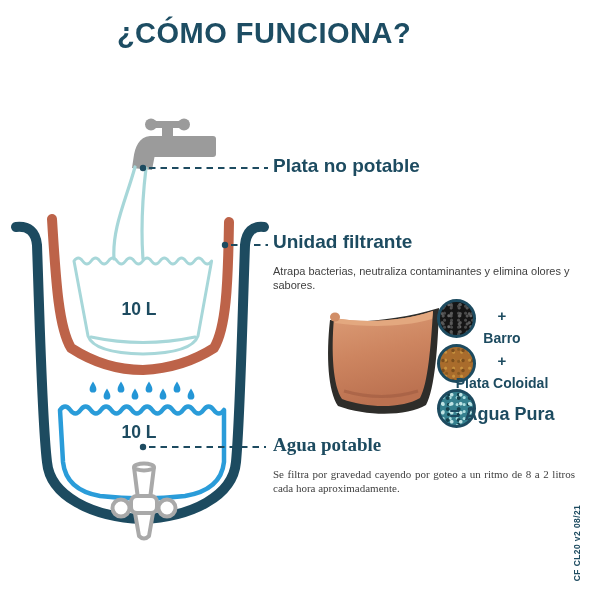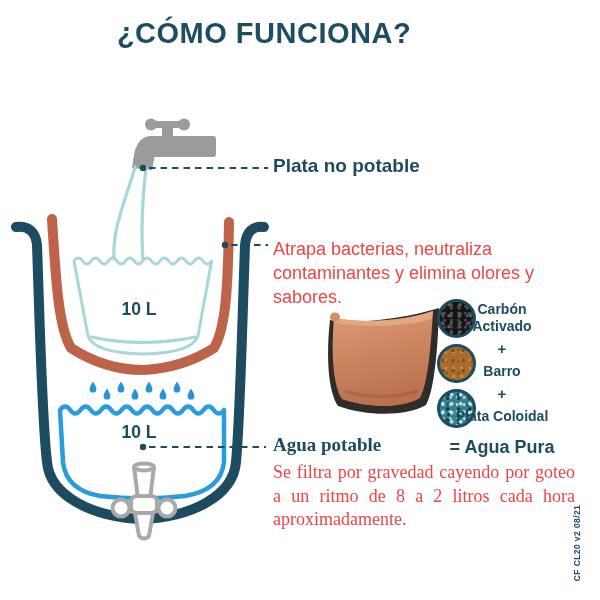--- a/index.html
+++ b/index.html
@@ -8,22 +8,22 @@
     font-family:"Liberation Sans","DejaVu Sans",sans-serif;
     color:#1d4b60;overflow:hidden;
   }
   .abs{position:absolute;}
   #title{
     top:17px;left:0;width:528px;text-align:center;
     font-size:29px;font-weight:800;letter-spacing:.5px;color:#1d4d63;
   }
   .callout-title{font-size:19px;font-weight:800;line-height:1.05;}
   .callout-desc{
-    font-size:18px;font-weight:400;line-height:1.32;margin-top:6px;
-    width:302px;color:#ef4444;
+    font-size:11px;font-weight:400;line-height:1.32;margin-top:12px;
+    width:302px;color:#404040;
   }
   .justify{text-align:justify;}
   #callout-no-potable{left:273px;top:156px;}
   #callout-filtrante{left:273px;top:232px;}
   #callout-potable{left:273px;top:435px;font-family:Liberation Serif, serif;}
   #composition{
     left:447px;top:301px;width:110px;text-align:center;
     font-size:14px;font-weight:800;line-height:1.18;
   }
   .comp-label{display:block;}
@@ -138,34 +138,34 @@
     <ellipse cx="13" cy="21" rx="5" ry="4.5" fill="#d18e67"></ellipse>
     <path d="M22,95 Q60,106 96,95" fill="none" stroke="#9c5a3f" stroke-width="3" opacity="0.55"></path>
   </g>
 </svg>
 
 <div id="callout-no-potable" class="abs">
   <div class="callout-title">Plata no potable</div>
 </div>
 
 <div id="callout-filtrante" class="abs">
+  <div class="callout-title">Unidad filtrante</div>
   <div class="callout-desc">Atrapa bacterias, neutraliza contaminantes y elimina olores y sabores.</div>
 </div>
 
 <div id="callout-potable" class="abs">
   <div class="callout-title">Agua potable</div>
   <div class="callout-desc justify">Se filtra por gravedad cayendo por goteo a un ritmo de 8 a 2 litros cada hora aproximadamente.</div>
 </div>
 
 <div id="circle-carbon" class="comp-circle"></div>
 <div id="circle-barro" class="comp-circle"></div>
 <div id="circle-plata" class="comp-circle"></div>
 
 <div id="composition" class="abs">
-  <span class="comp-label">Carbón Activado</span>
   <span class="comp-plus">+</span>
   <span class="comp-label">Barro</span>
   <span class="comp-plus">+</span>
   <span class="comp-label">Plata Coloidal</span>
   <span class="comp-result">= Agua Pura</span>
 </div>
 
 <div id="footer-code" class="abs">CF CL20 v2 08/21</div>
 
 </body></html>

